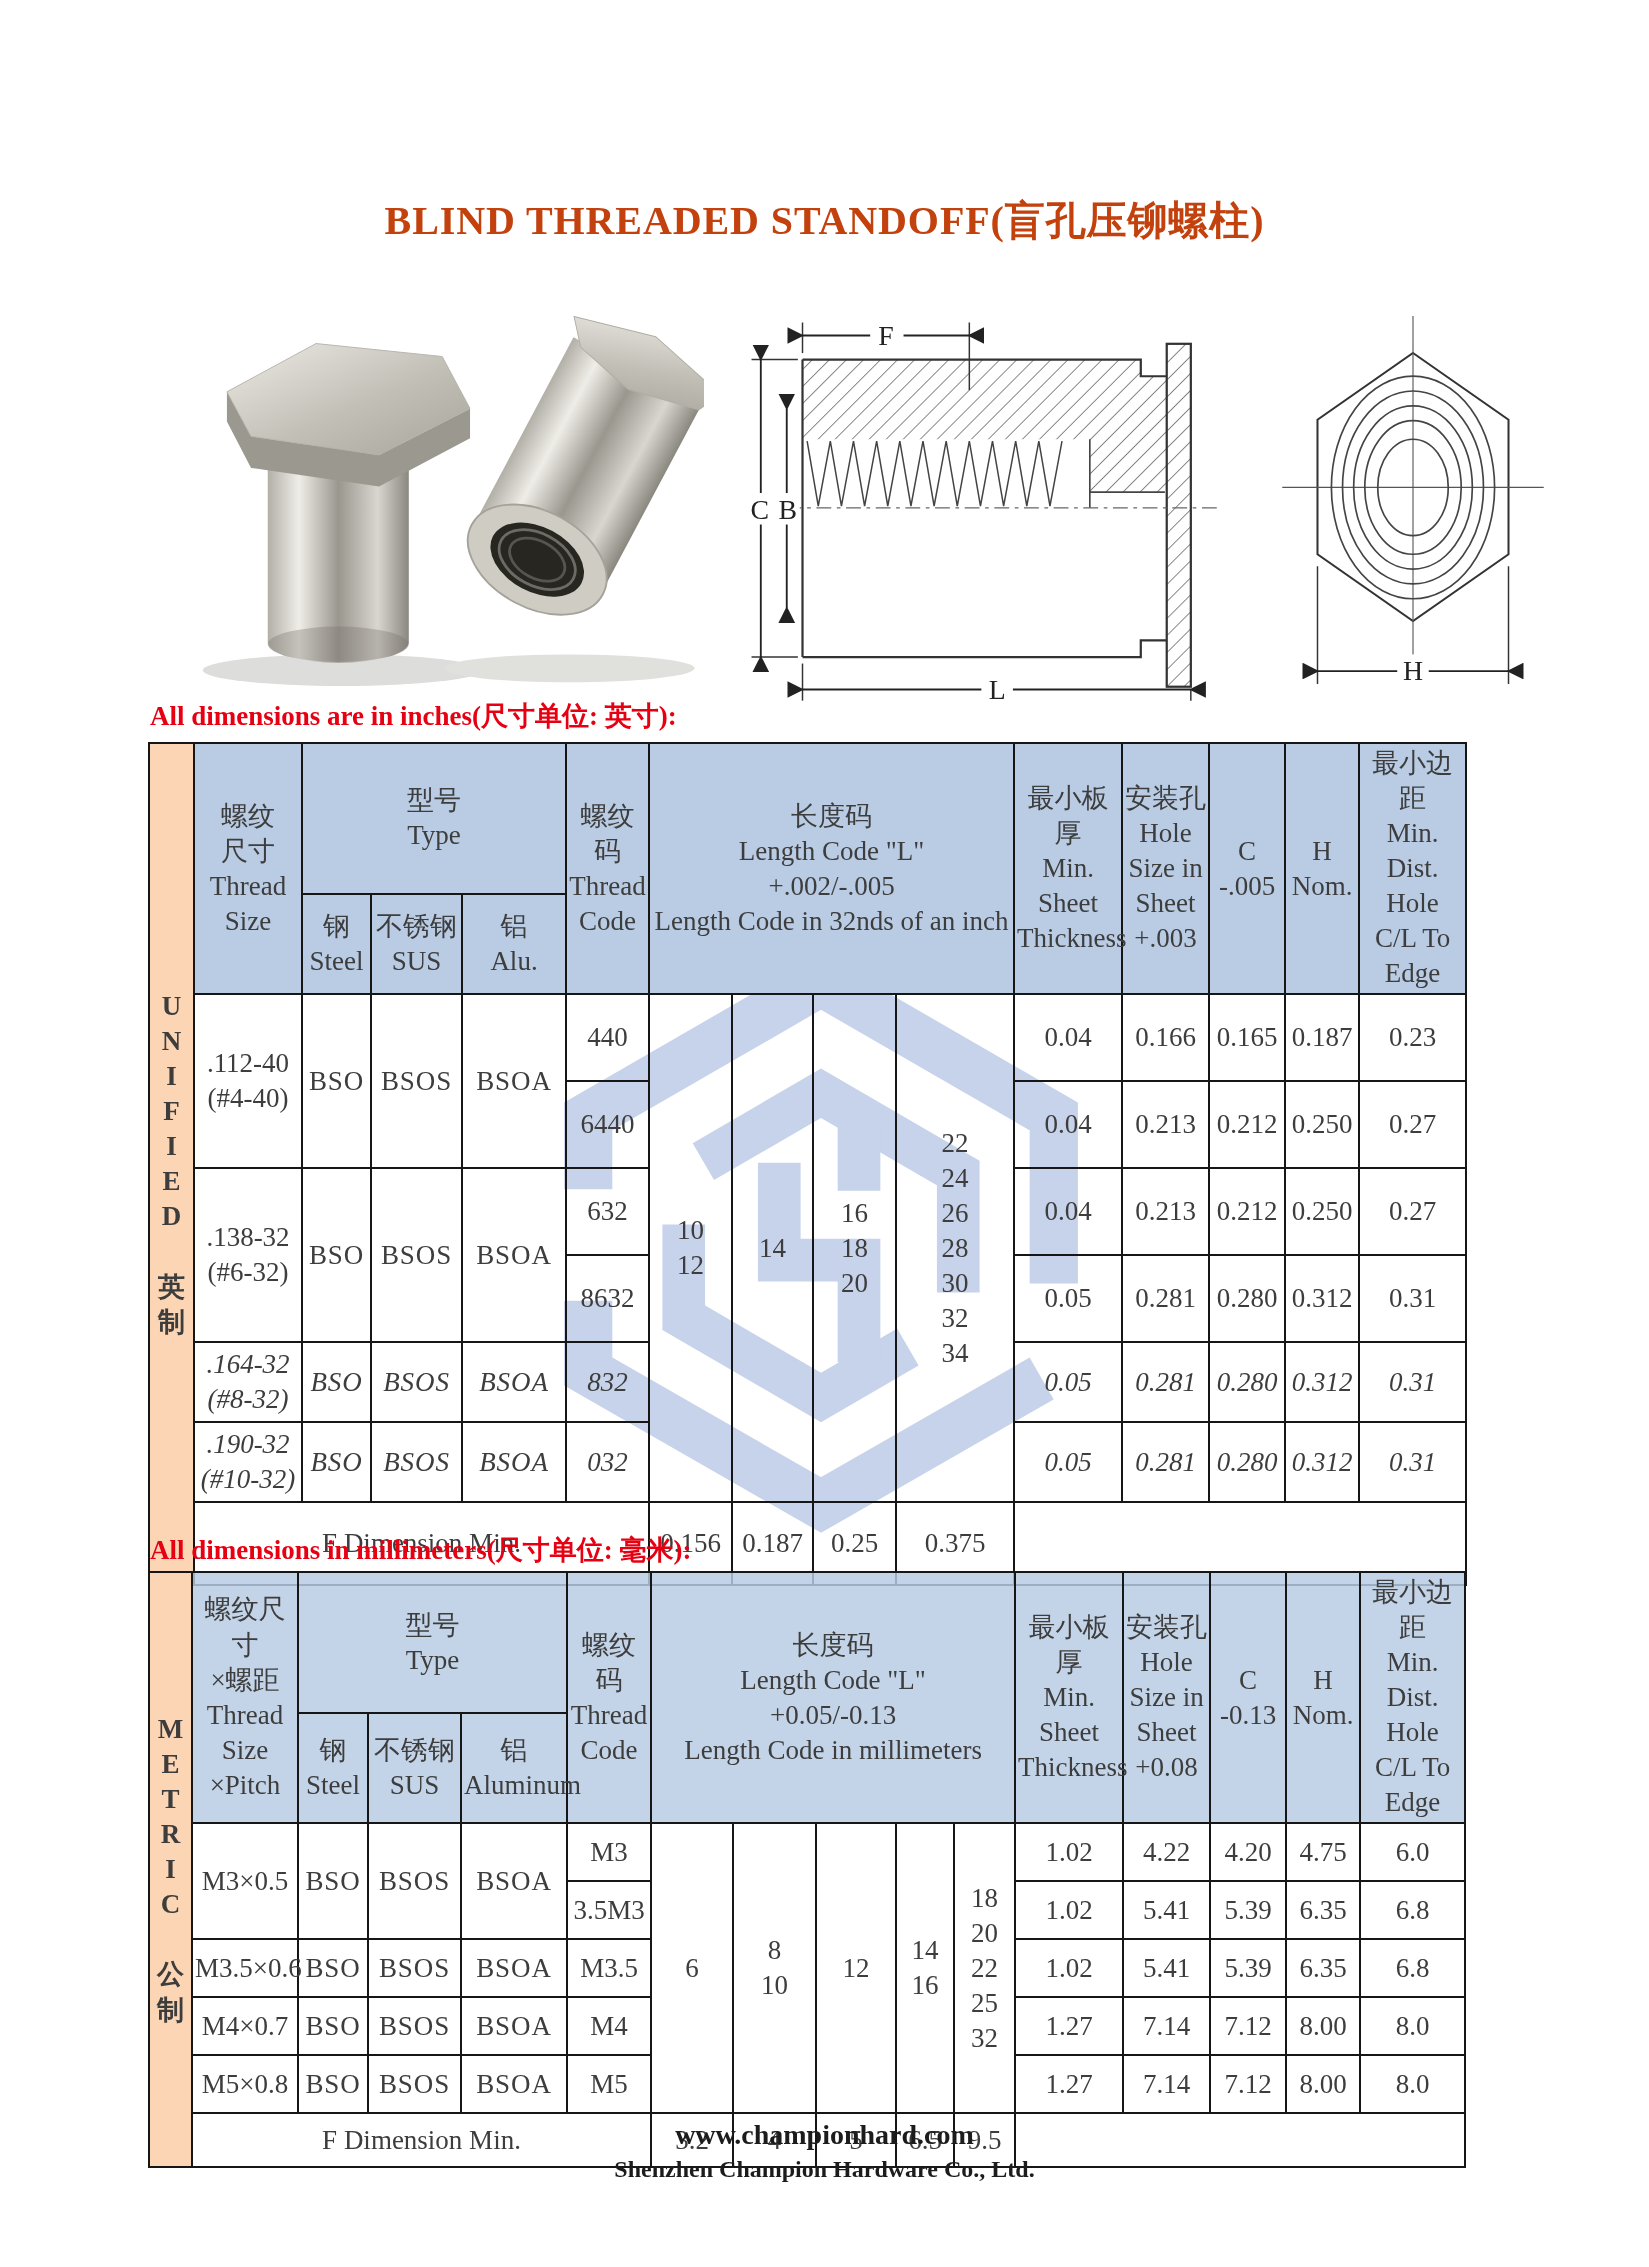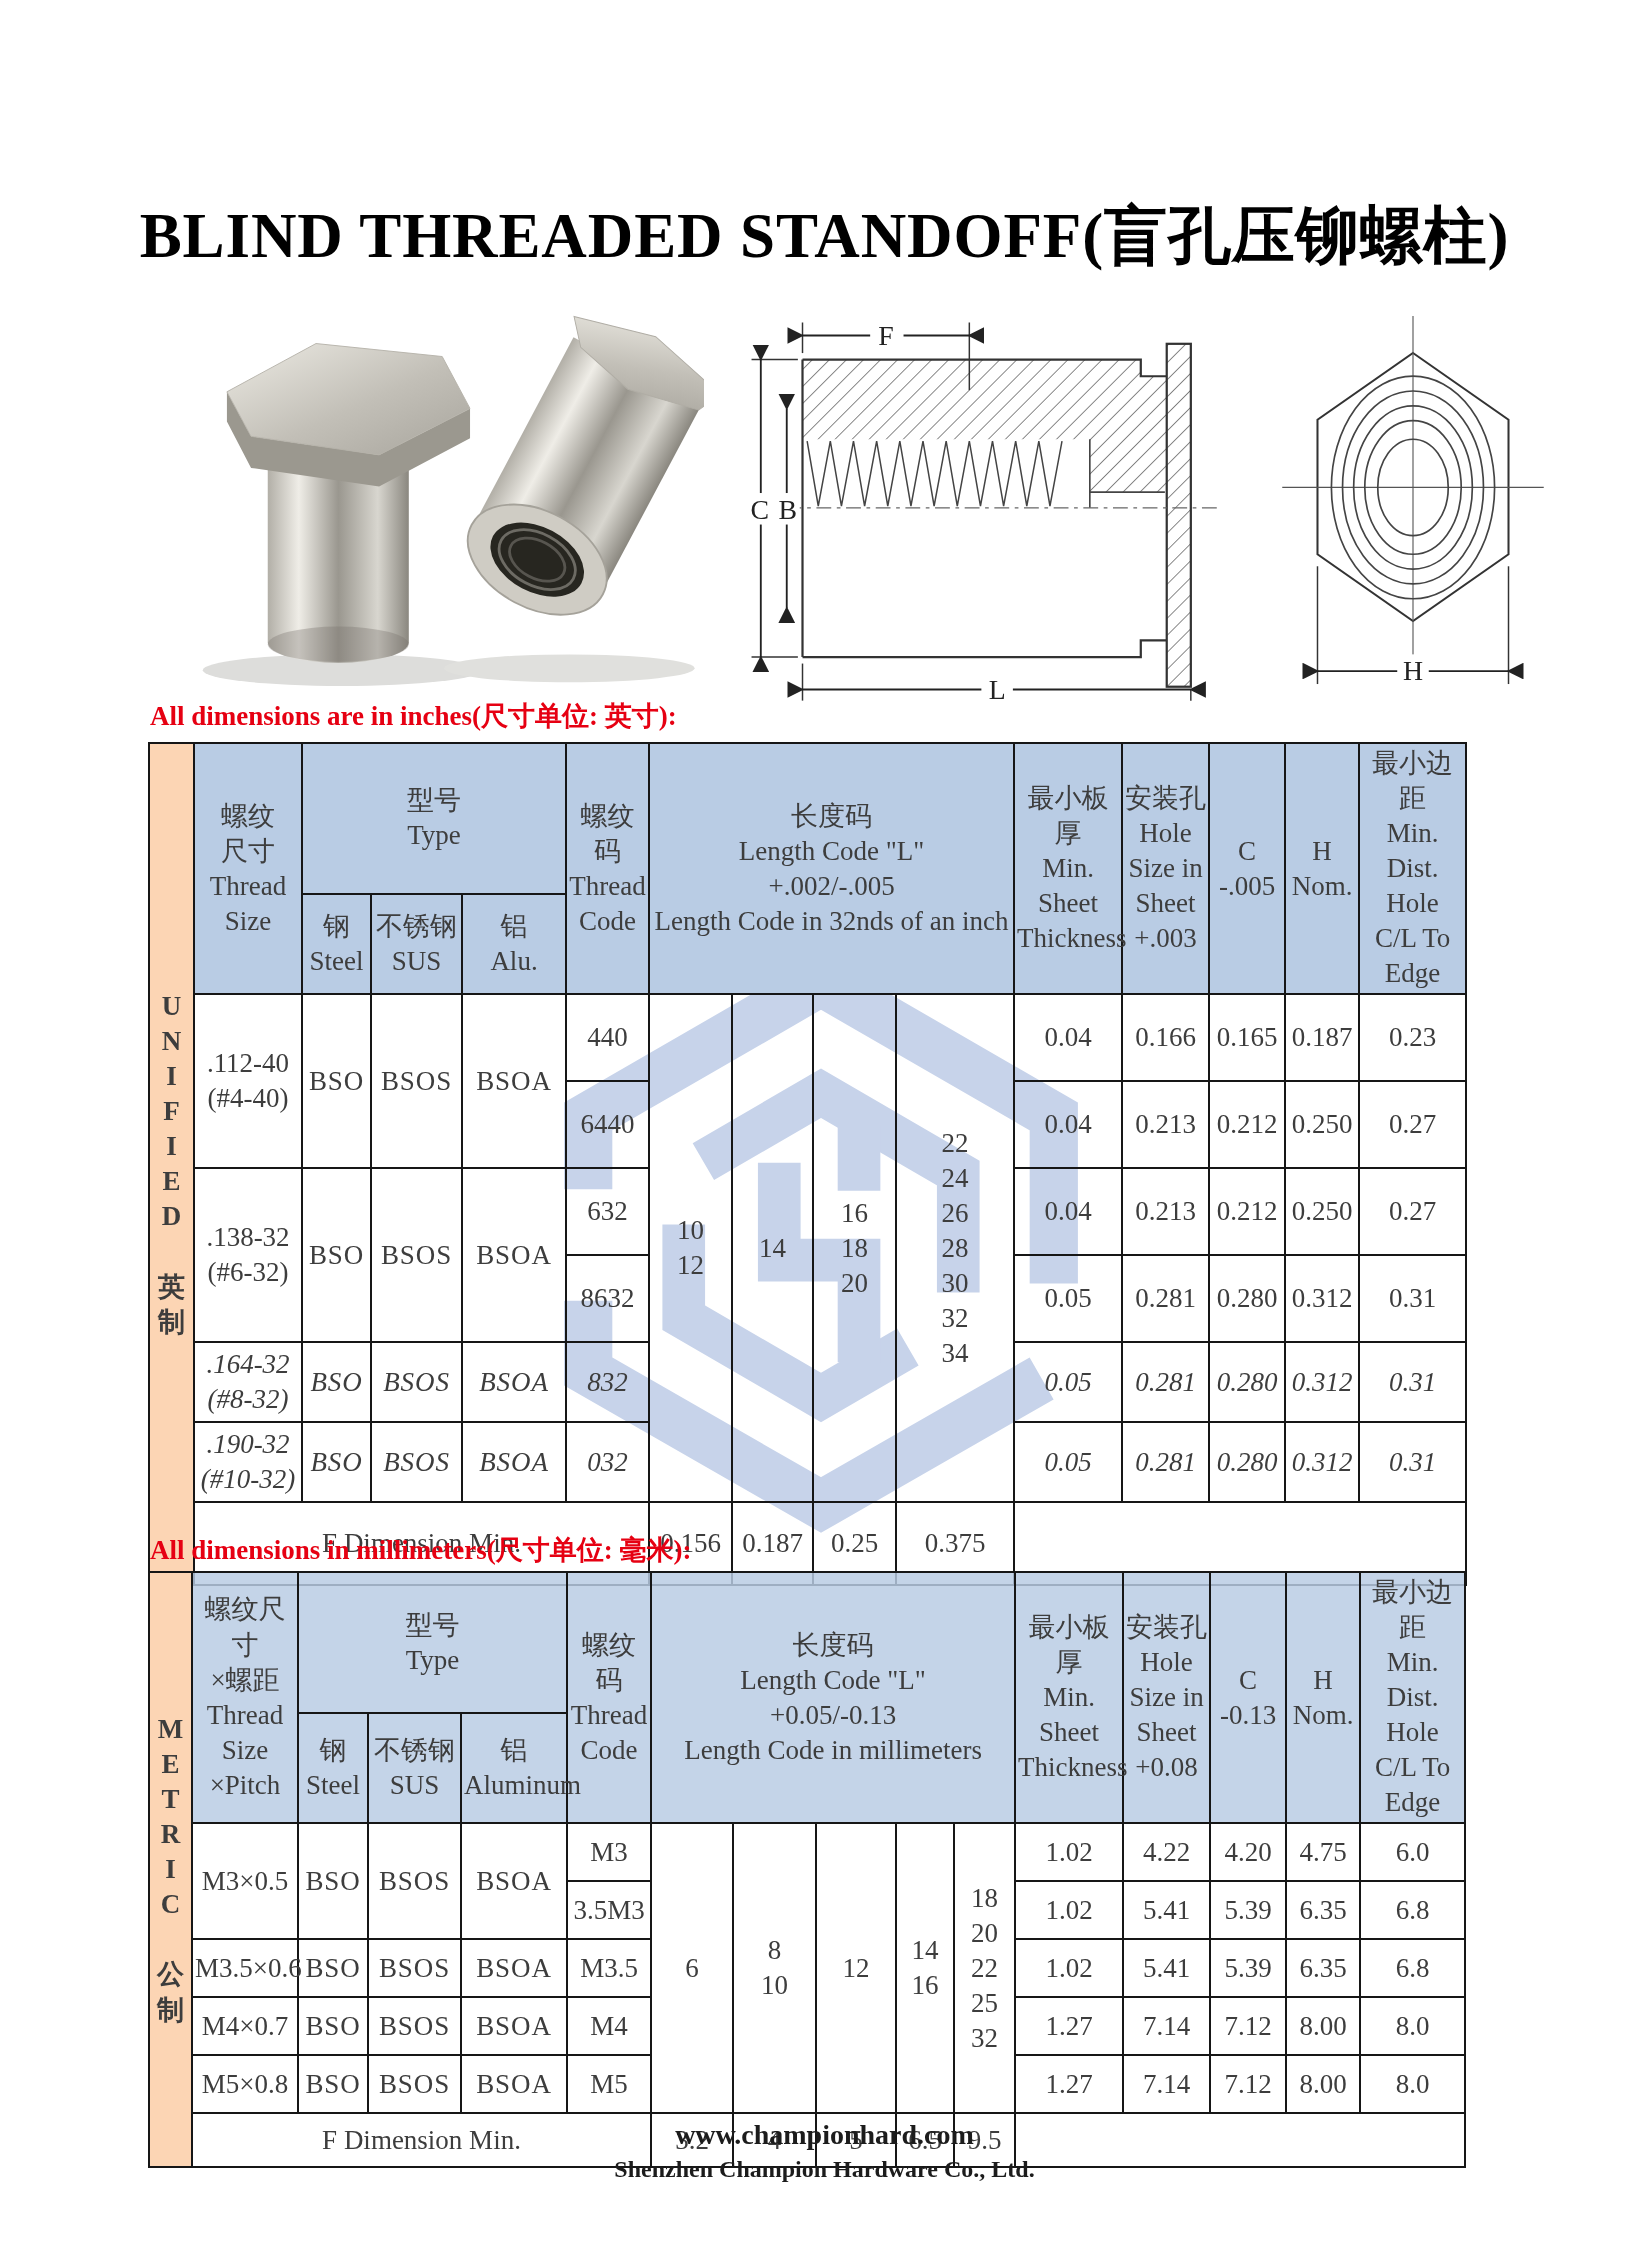--- a/index.html
+++ b/index.html
@@ -8,22 +8,22 @@
     position: relative;
     width: 1649px; height: 2268px;
     margin: 0 auto;
     background: #ffffff;
     font-family: "Liberation Serif", serif;
     overflow: hidden;
   }
   
   .title {
     position: absolute; top: 193px; left: 0; width: 100%;
-    text-align: center; font-weight: bold; font-size: 63px;
-    color: #000000; letter-spacing: 0.9px; z-index: 2;
+    text-align: center; font-weight: bold; font-size: 40px;
+    color: #c2410c; letter-spacing: 0.9px; z-index: 2;
   }
   .redlab {
     position: absolute; left: 150px;
     font-weight: bold; font-size: 27px; color: #e60012; z-index: 3;
   }
   .lab1 { top: 698px; }
   .lab2 { top: 1532px; }
   .footer-url {
     position: absolute; top: 2119px; left: 0; width: 100%; text-align: center;
     font-weight: bold; font-size: 28px; color: #1c1c1c; z-index: 2;

